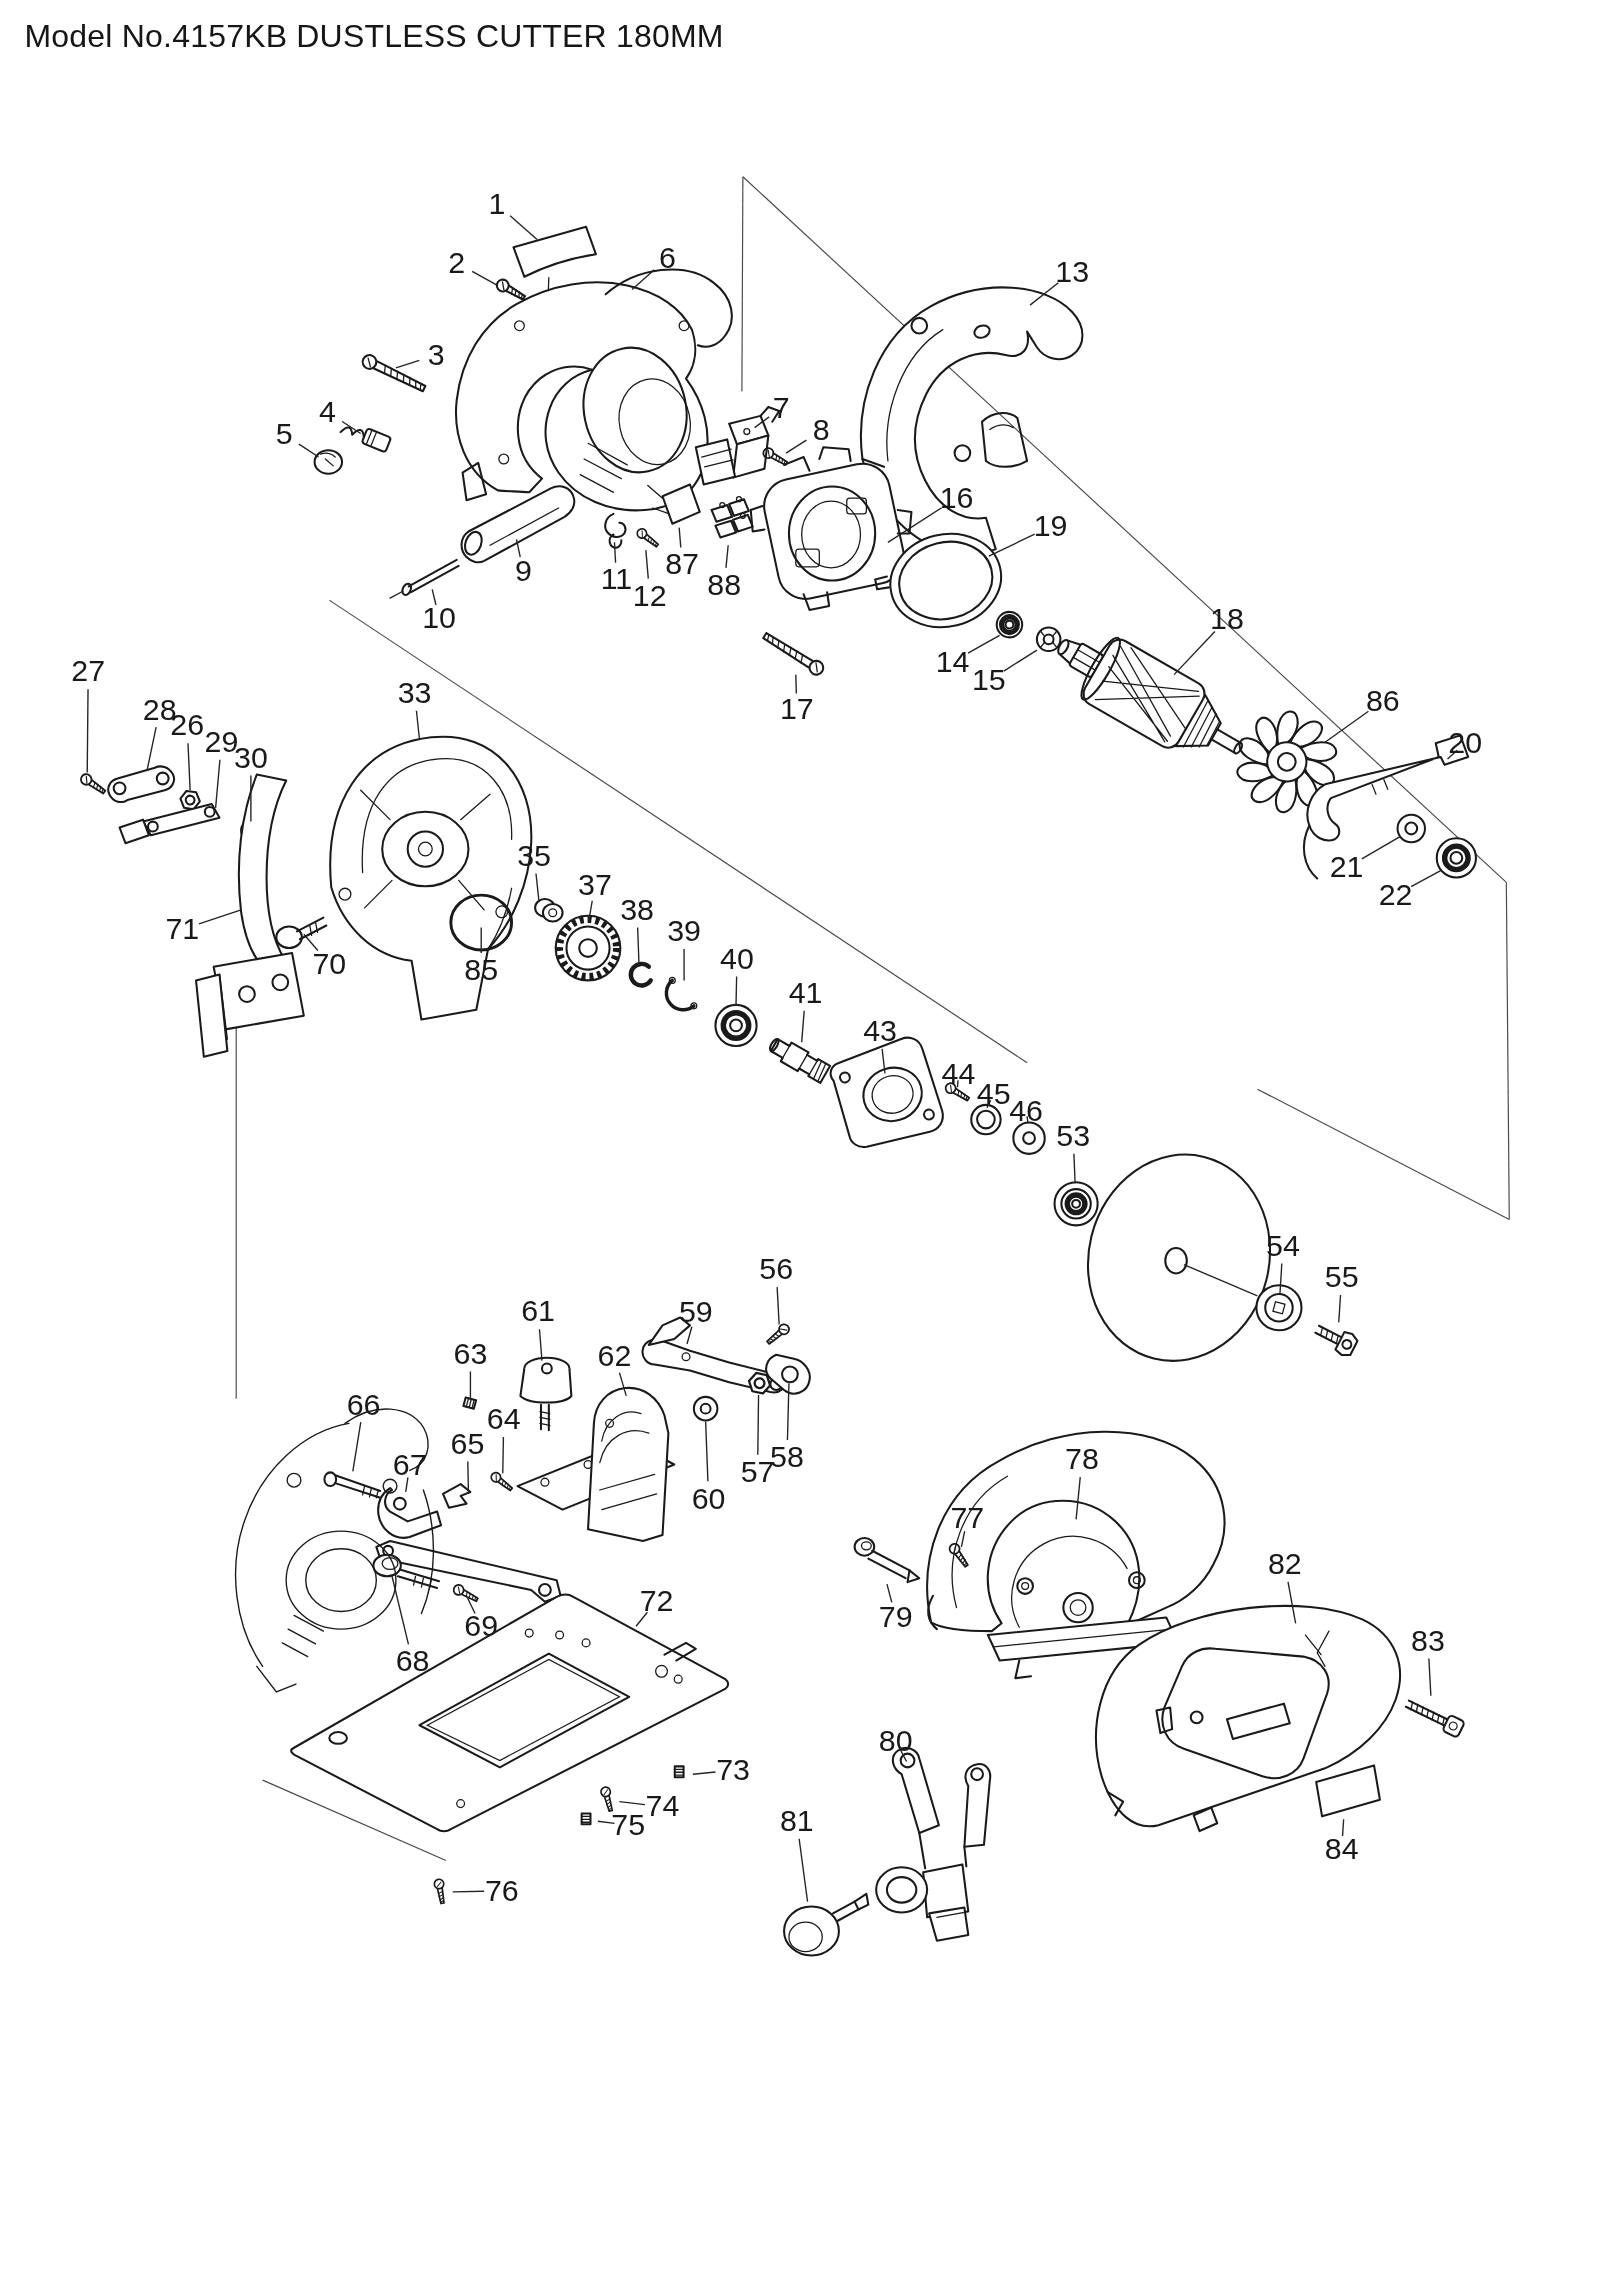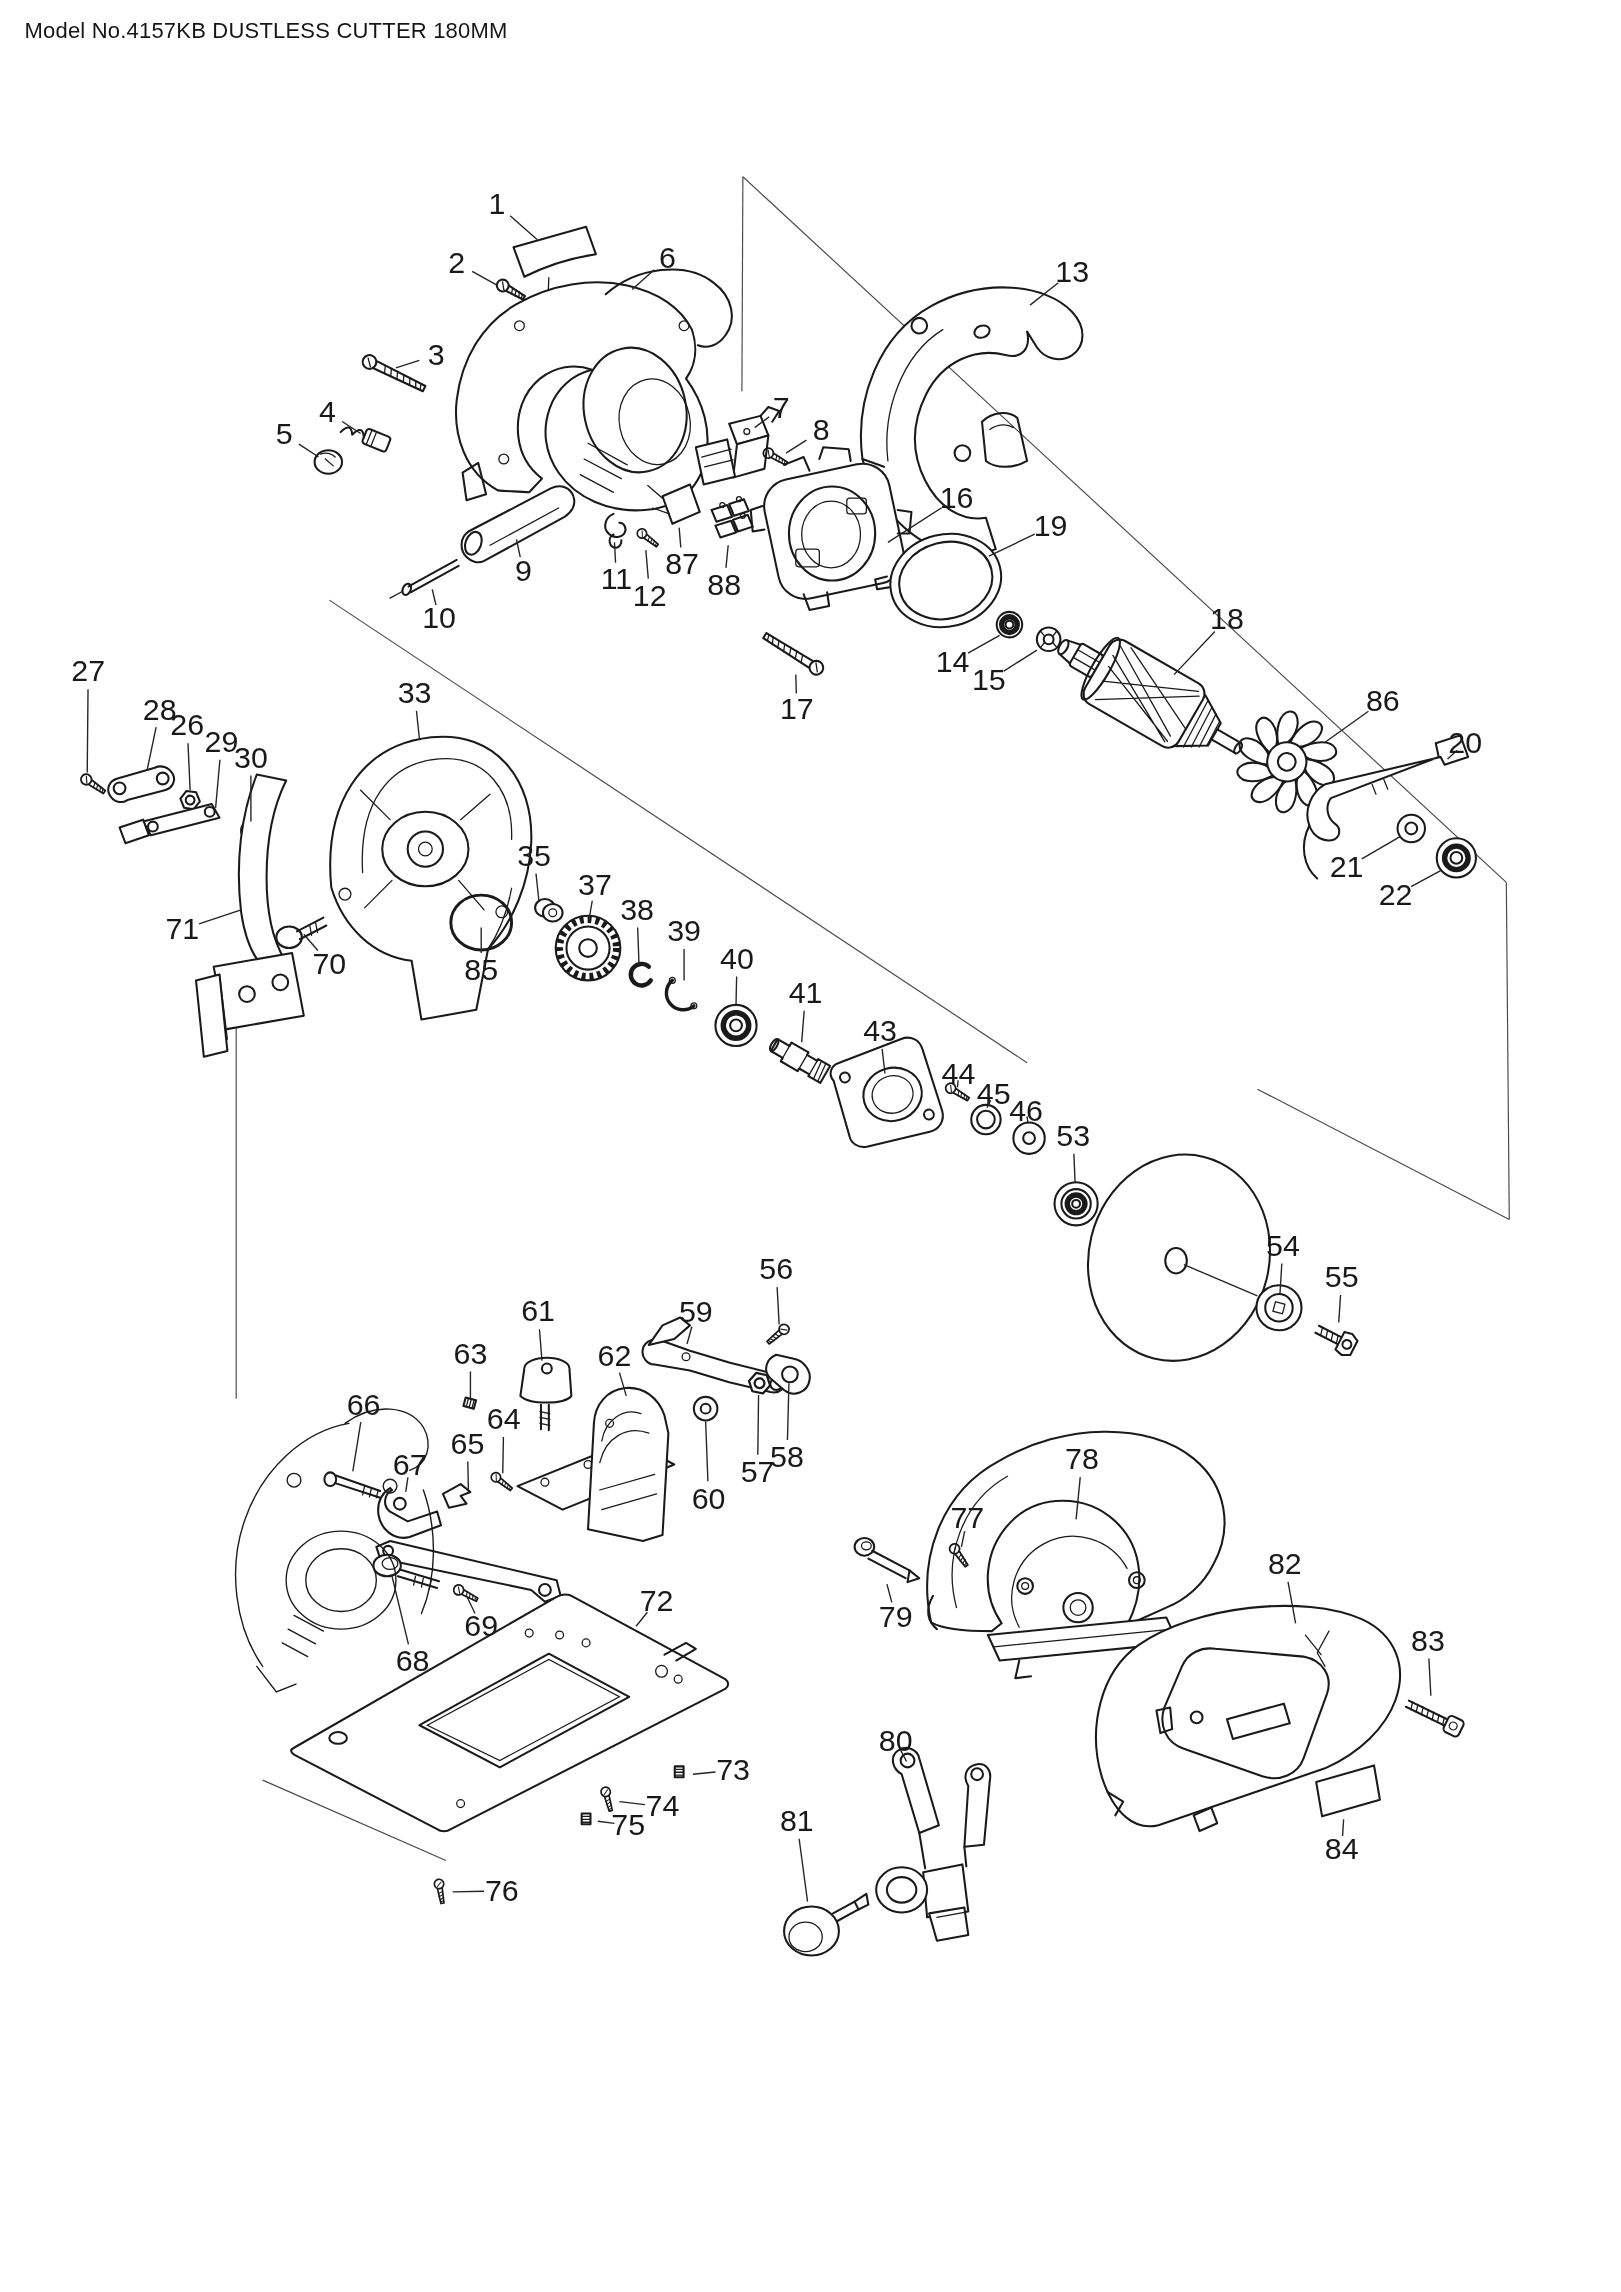--- a/index.html
+++ b/index.html
@@ -1,18 +1,18 @@
 <!DOCTYPE html>
 <html><head>
 <meta charset="utf-8">
 <style>
   html,body{margin:0;padding:0;background:#fff;}
   .stage{position:relative;width:1621px;height:2293px;background:#ffffff;overflow:hidden;
          font-family:"Liberation Sans",sans-serif;}
-  .title{position:absolute;left:24.5px;top:17.6px;font-size:22px;color:#161616;
+  .title{position:absolute;left:24.5px;top:17.6px;font-size:32px;color:#161616;
          letter-spacing:0.2px;white-space:nowrap;}
   svg{position:absolute;left:0;top:0;}
   svg *{vector-effect:none;}
   .p{fill:none;stroke:#1a1a1a;stroke-width:2.1;stroke-linecap:round;stroke-linejoin:round;}
   .fw{fill:#ffffff;stroke:#1a1a1a;stroke-width:2.1;stroke-linejoin:round;}
   .thin{fill:none;stroke:#1a1a1a;stroke-width:1.3;stroke-linecap:round;}
   .dark{fill:none;stroke:#1a1a1a;stroke-width:5.5;}
   .teeth{fill:none;stroke:#1a1a1a;stroke-width:7;stroke-dasharray:4 4;}
   .frame{fill:none;stroke:#4a4a4a;stroke-width:1.2;}
   .ghost *{stroke-width:1.4;}

